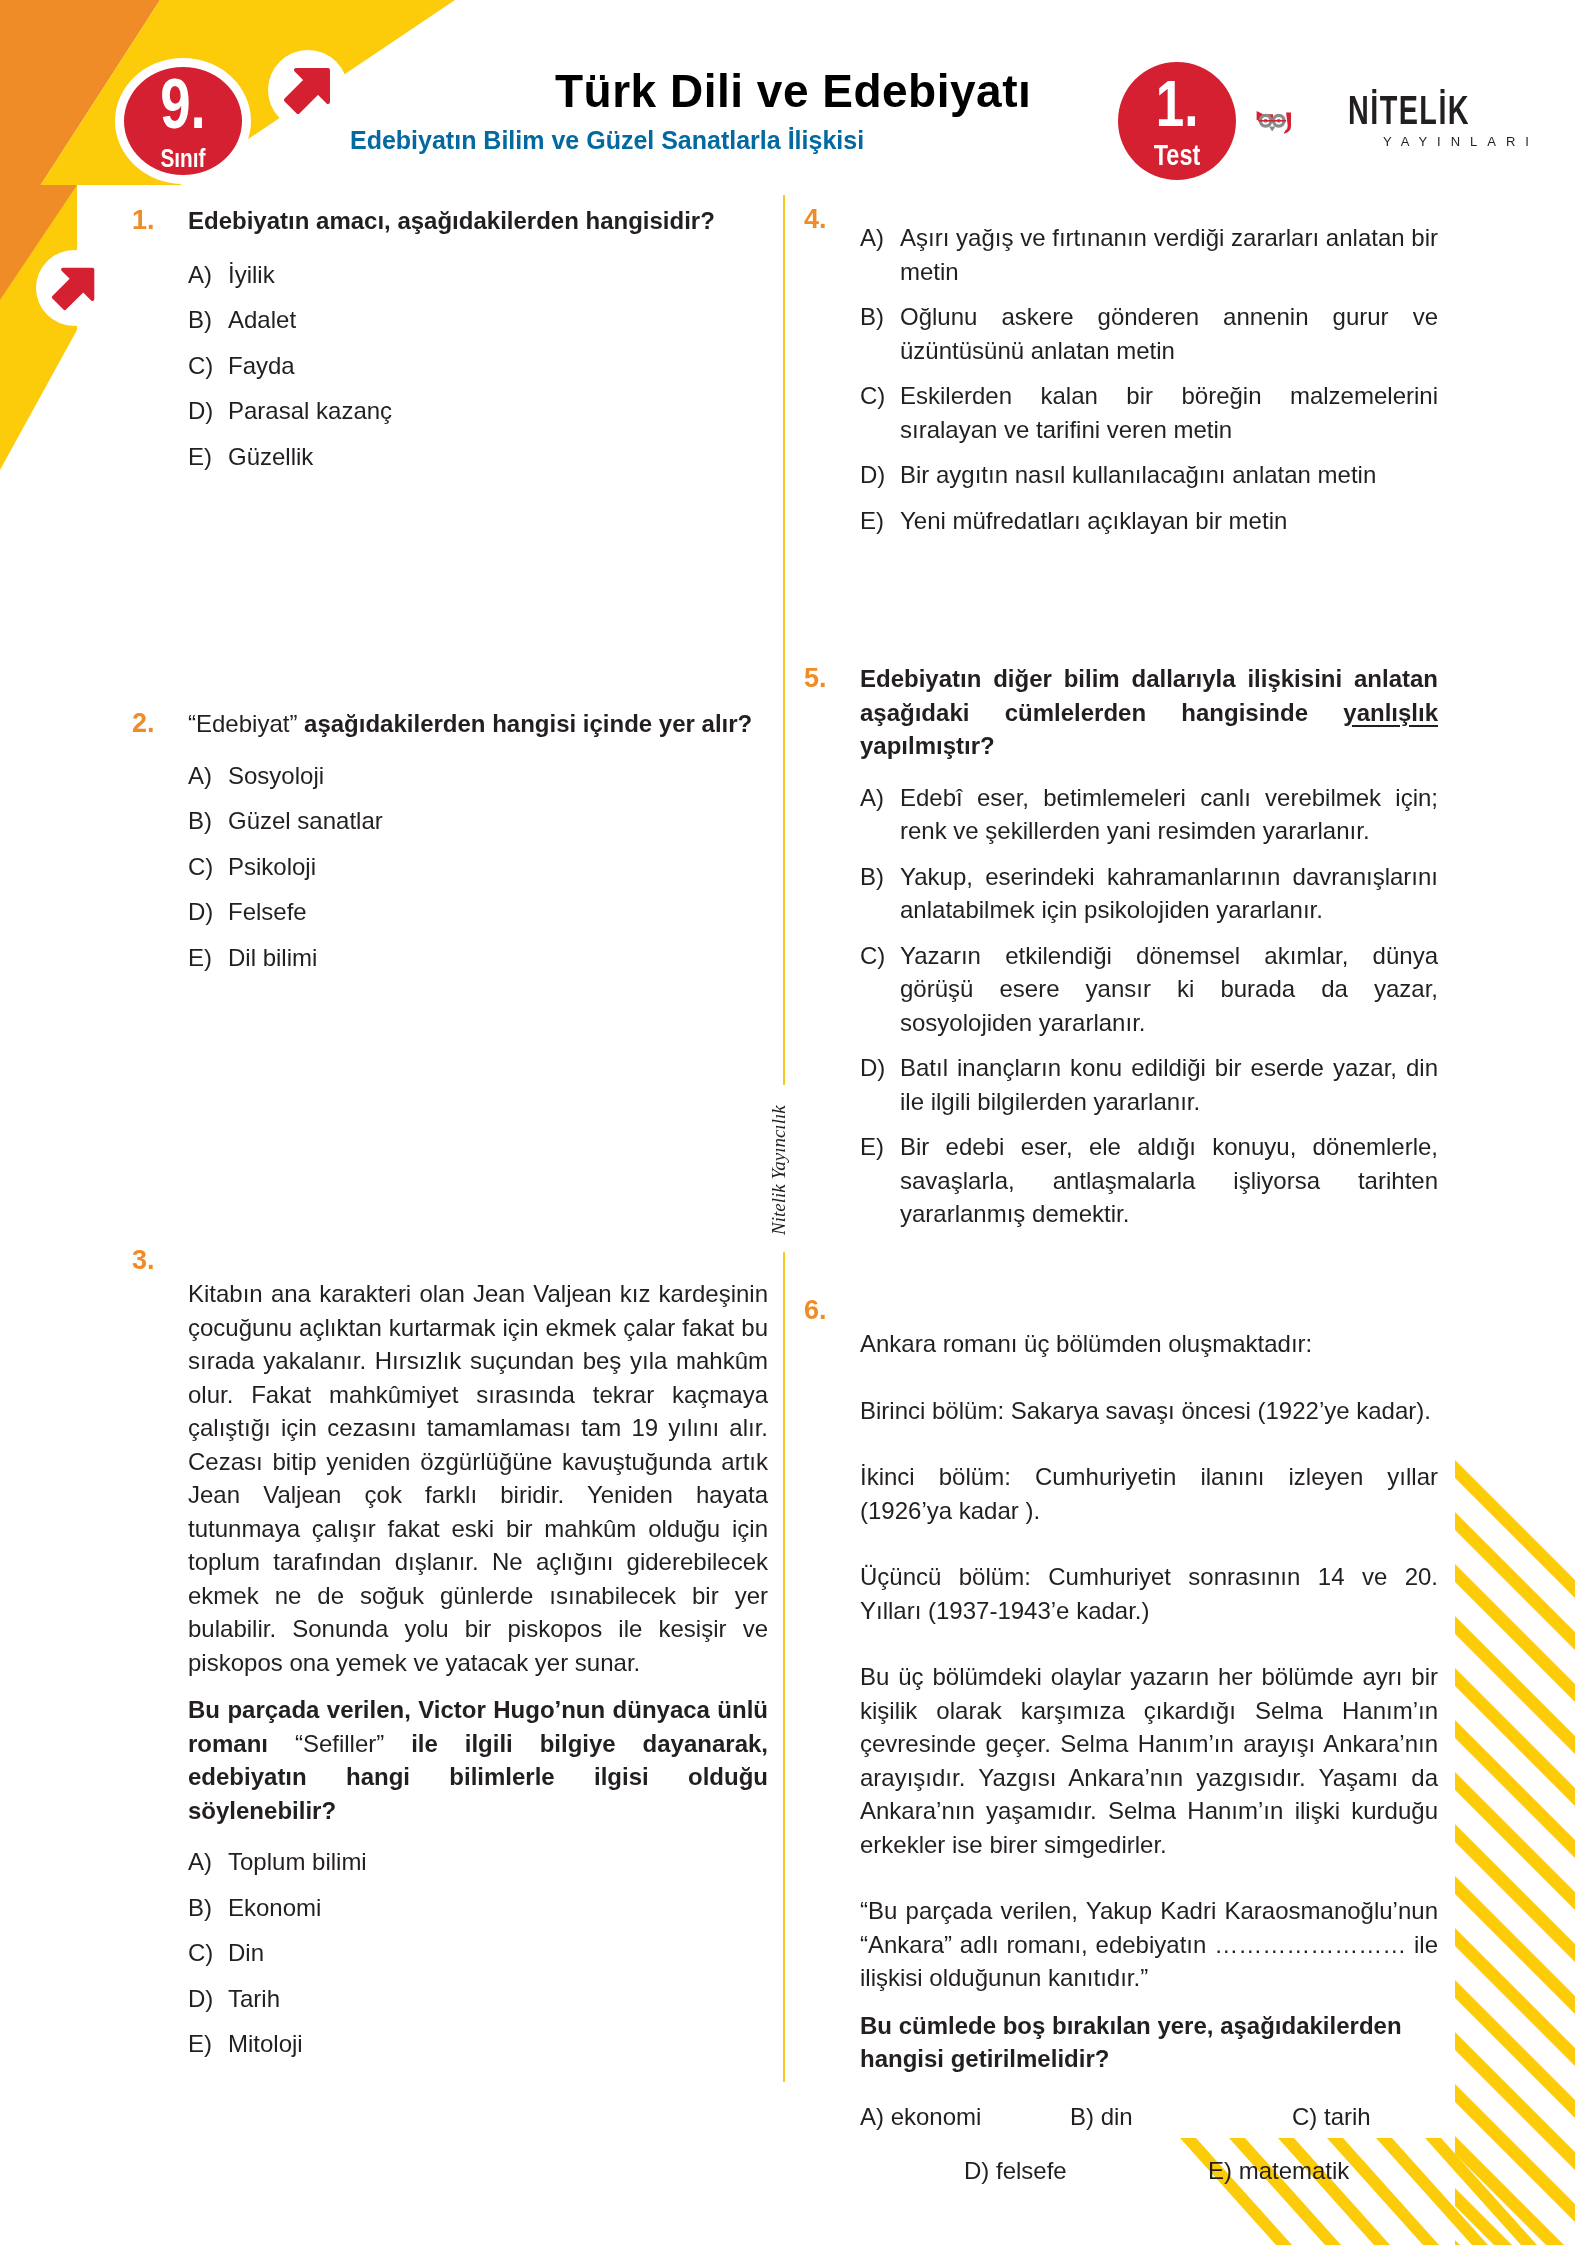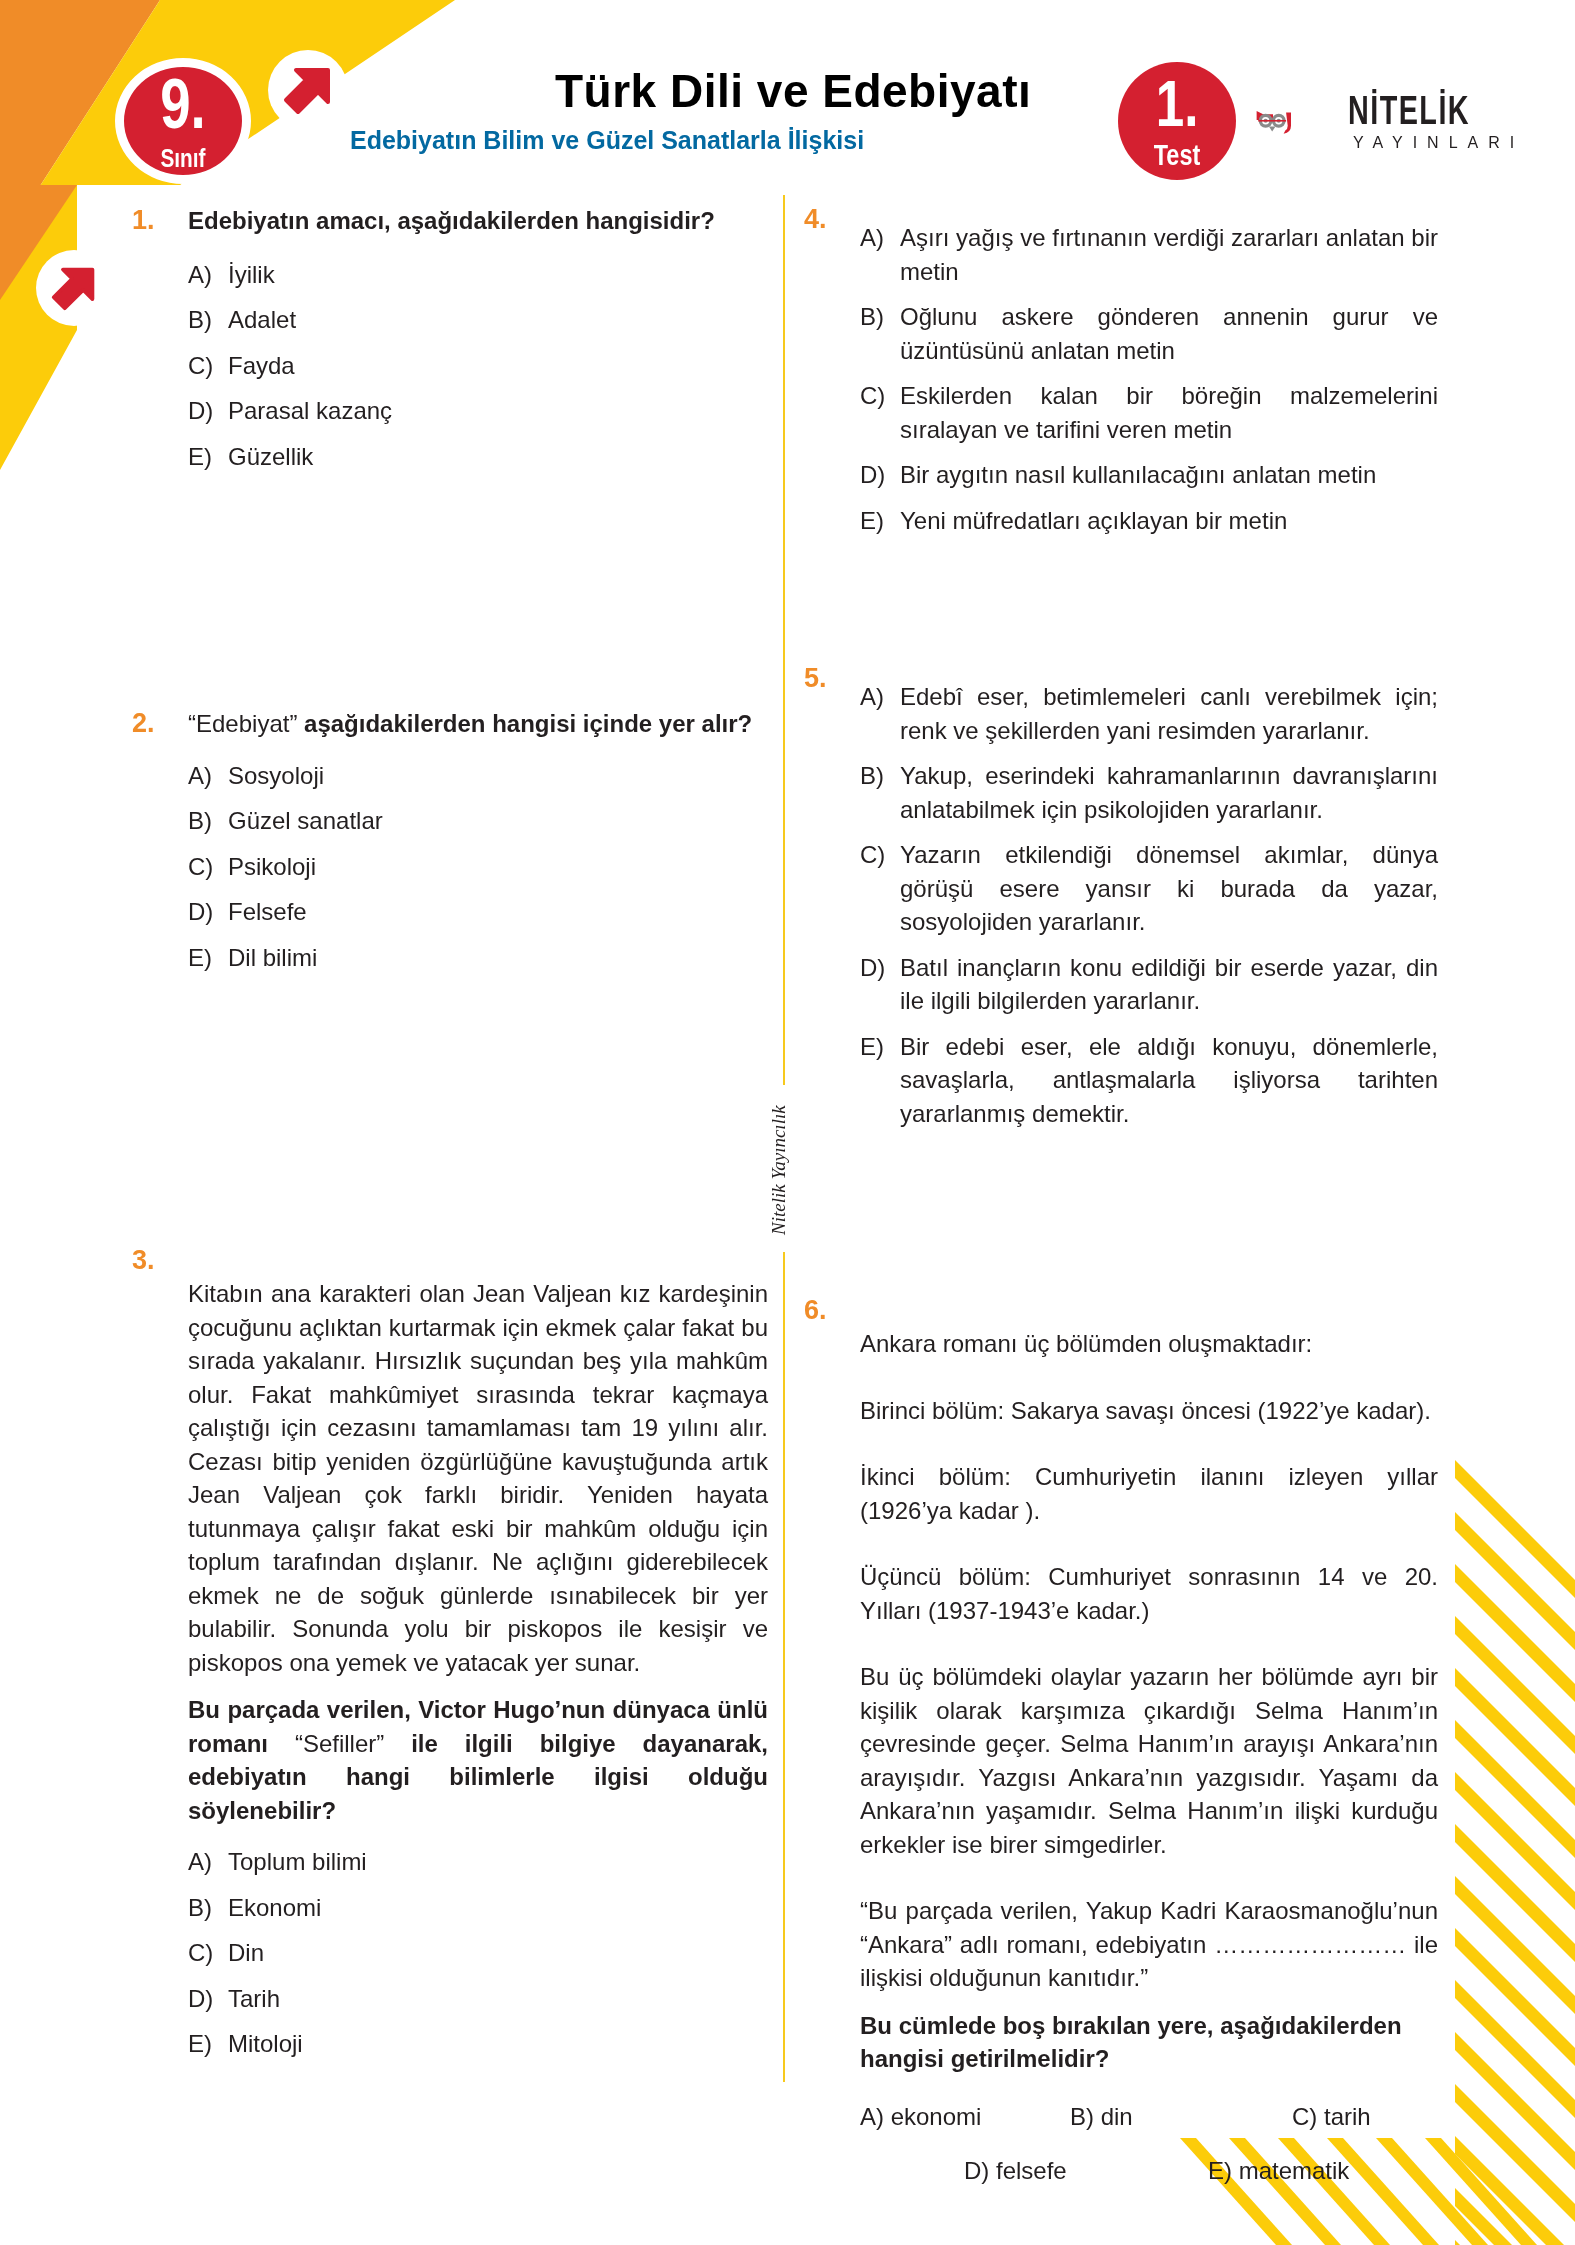--- a/index.html
+++ b/index.html
@@ -32,21 +32,21 @@
     display: flex; align-items: center; justify-content: center;
   }
   #arrow-top { left: 268px; top: 50px; width: 80px; height: 80px; }
   #arrow-side { left: 36px; top: 250px; width: 76px; height: 76px; }
 
   #title { position: absolute; left: 555px; top: 64px; font-size: 46px; font-weight: bold; color: #000000; letter-spacing: 0.5px; white-space: nowrap; }
   #subtitle { position: absolute; left: 350px; top: 126px; font-size: 25px; font-weight: bold; color: #0369a1; white-space: nowrap; }
 
   #publisher-logo { position: absolute; left: 1255px; top: 88px; width: 220px; height: 70px; }
   #publisher-name { position: absolute; left: 1348px; top: 90px; font-size: 40px; font-weight: bold; color: #231f20; transform: scaleX(0.72); transform-origin: left top; letter-spacing: 2px; line-height: 40px; white-space: nowrap; }
-  #publisher-sub { position: absolute; left: 1353px; top: 134px; font-size: 16px; color: #231f20; letter-spacing: 10px; white-space: nowrap; }
+  #publisher-sub { position: absolute; left: 1383px; top: 134px; font-size: 13px; color: #231f20; letter-spacing: 10px; white-space: nowrap; }
 
   
   .divider { position: absolute; left: 783px; width: 2px; background: #f7c91d; }
   #watermark {
     position: absolute; left: 768px; top: 1235px; transform: rotate(-90deg); transform-origin: left top;
     font-family: "Liberation Serif", serif; font-style: italic; font-size: 19px; color: #231f20; white-space: nowrap;
   }
 
   .q { position: absolute; font-size: 24px; line-height: 33.5px; }
   .q .num { position: absolute; left: -56px; top: 0; color: #f08c28; font-weight: bold; font-size: 27px; }
@@ -206,20 +206,21 @@
     <div class="opt"><span class="lab">A)</span><span>Aşırı yağış ve fırtınanın verdiği zararları anlatan bir metin</span></div>
     <div class="opt"><span class="lab">B)</span><span>Oğlunu askere gönderen annenin gurur ve üzüntüsünü anlatan metin</span></div>
     <div class="opt"><span class="lab">C)</span><span>Eskilerden kalan bir böreğin malzemelerini sıralayan ve tarifini veren metin</span></div>
     <div class="opt"><span class="lab">D)</span><span>Bir aygıtın nasıl kullanılacağını anlatan metin</span></div>
     <div class="opt"><span class="lab">E)</span><span>Yeni müfredatları açıklayan bir metin</span></div>
   </div>
 </div>
 
 <div id="q5" class="q">
   <span class="num">5.</span>
+  <div class="stem"><span>Edebiyatın diğer bilim dallarıyla ilişkisini anlatan aşağıdaki cümlelerden hangisinde</span> <span class="u">yanlışlık</span> <span>yapılmıştır?</span></div>
   <div class="opts">
     <div class="opt"><span class="lab">A)</span><span>Edebî eser, betimlemeleri canlı verebilmek için; renk ve şekillerden yani resimden yararlanır.</span></div>
     <div class="opt"><span class="lab">B)</span><span>Yakup, eserindeki kahramanlarının davranışlarını anlatabilmek için psikolojiden yararlanır.</span></div>
     <div class="opt"><span class="lab">C)</span><span>Yazarın etkilendiği dönemsel akımlar, dünya görüşü esere yansır ki burada da yazar, sosyolojiden yararlanır.</span></div>
     <div class="opt"><span class="lab">D)</span><span>Batıl inançların konu edildiği bir eserde yazar, din ile ilgili bilgilerden yararlanır.</span></div>
     <div class="opt"><span class="lab">E)</span><span>Bir edebi eser, ele aldığı konuyu, dönemlerle, savaşlarla, antlaşmalarla işliyorsa tarihten yararlanmış demektir.</span></div>
   </div>
 </div>
 
 <div id="q6" class="q">

